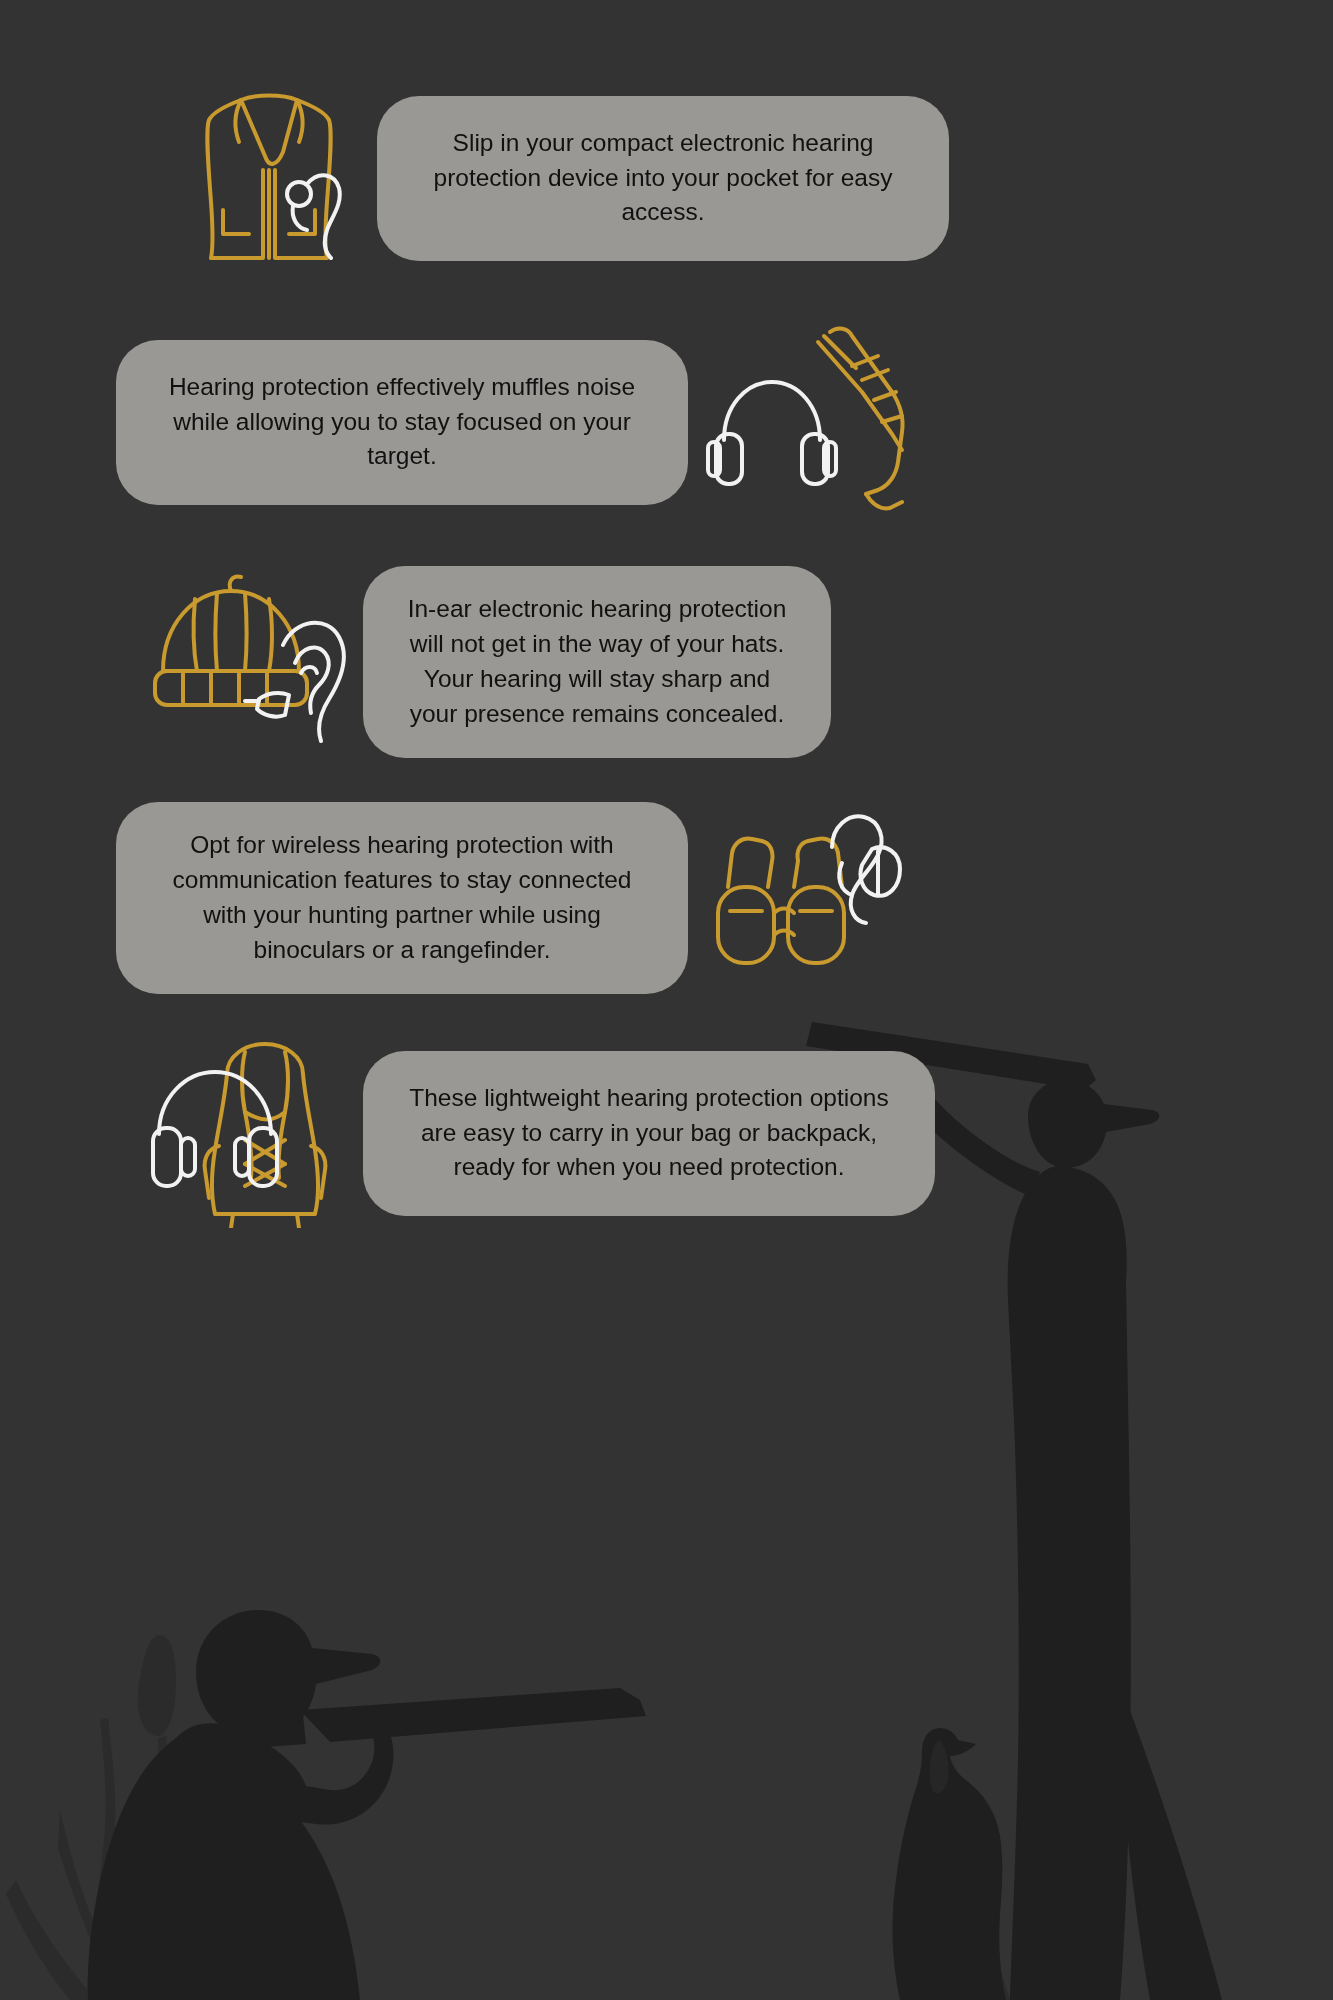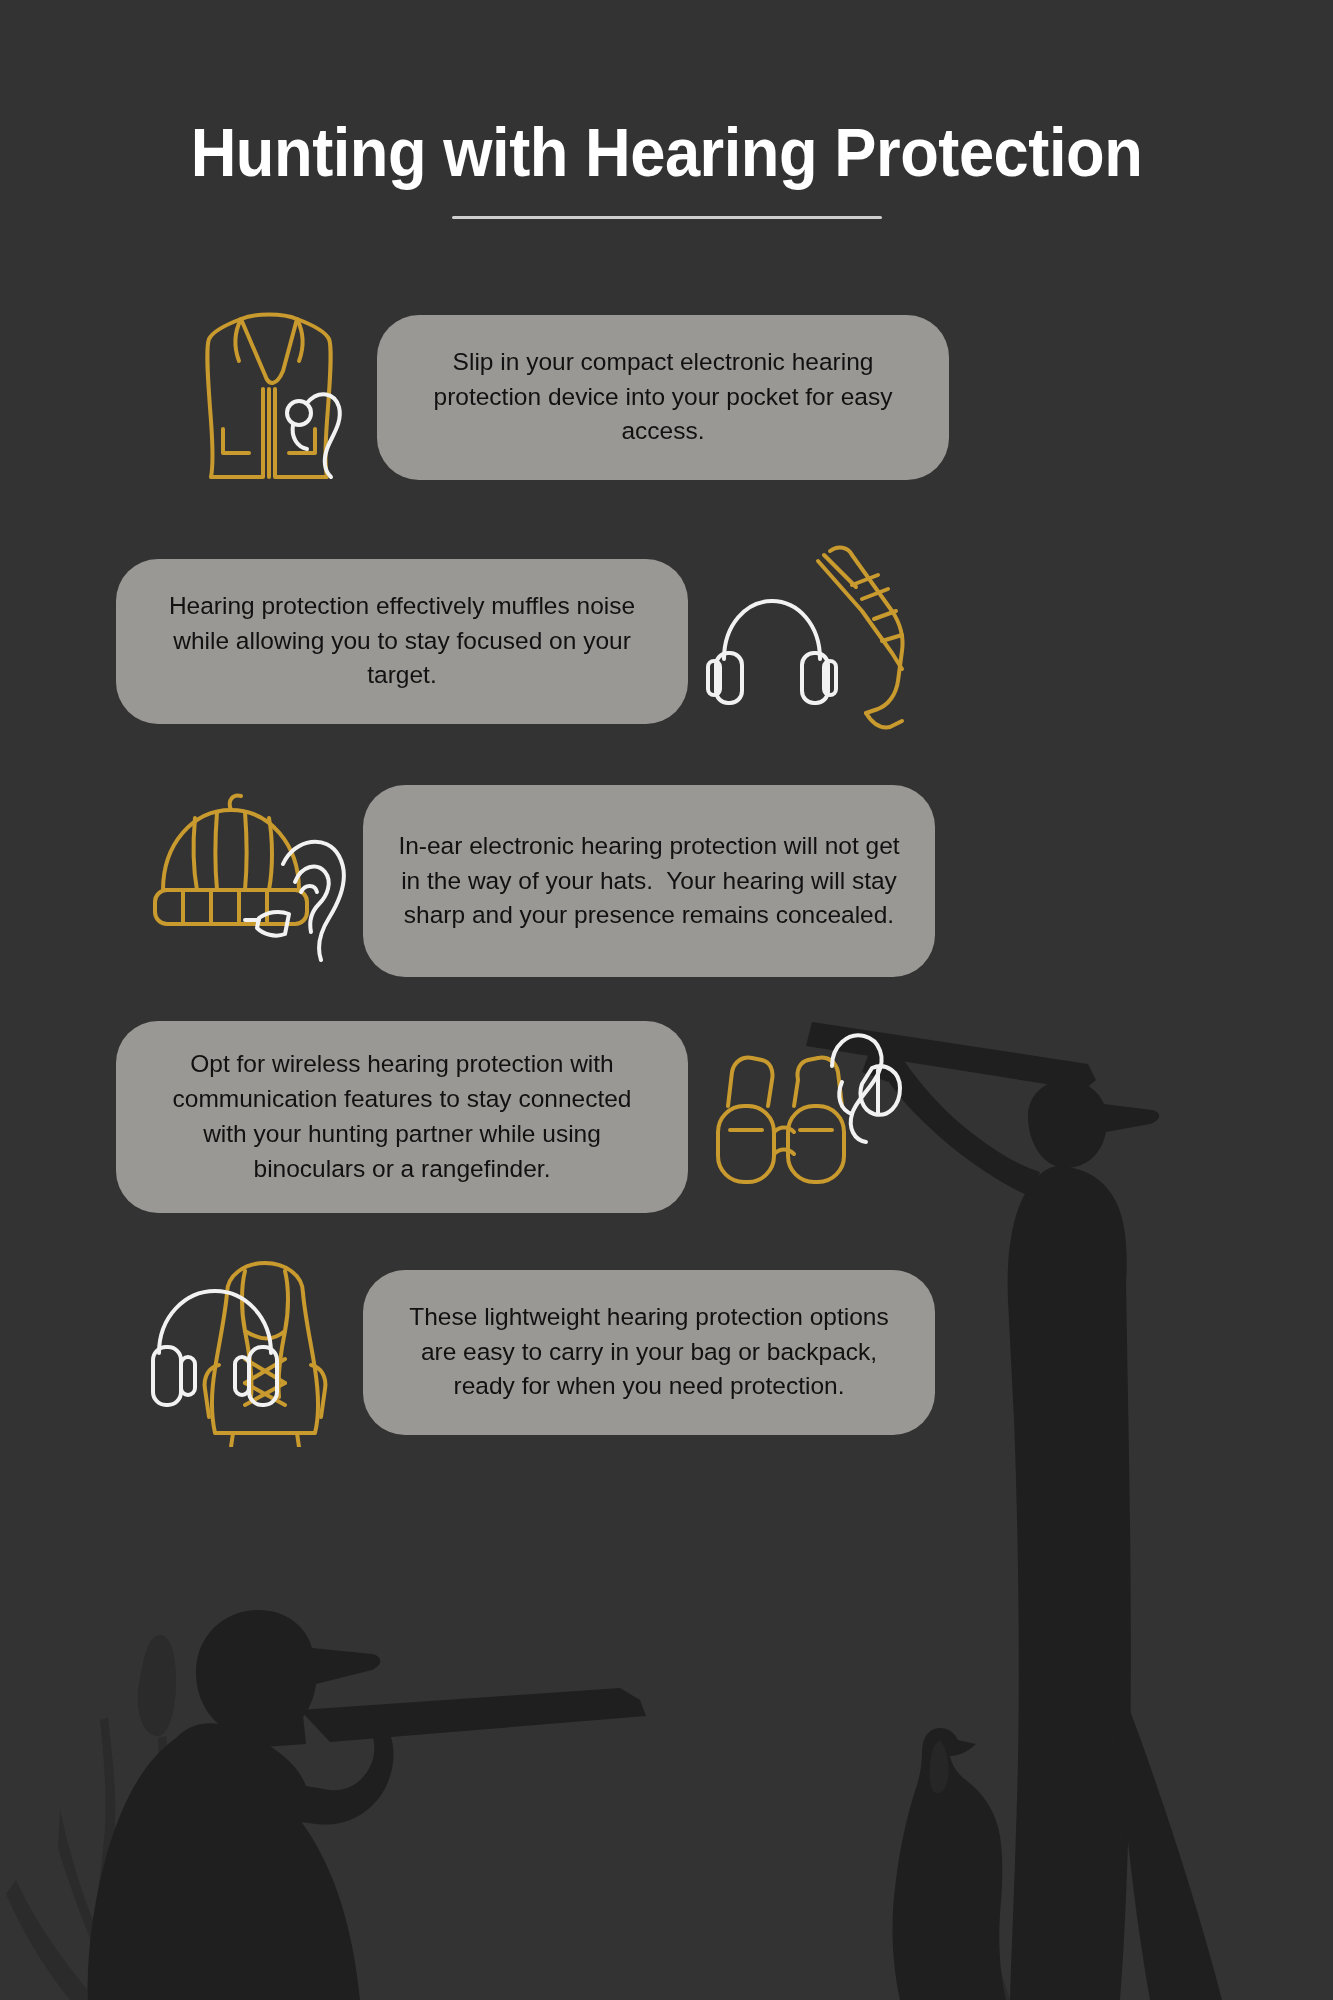--- a/index.html
+++ b/index.html
@@ -60,21 +60,21 @@
     white-space:pre-wrap;
   }
 
   
   .r1 .card{width:572px;min-height:165px;display:flex;align-items:center;justify-content:center;}
   .r1 .icon-box{width:180px;height:200px;margin-right:18px;}
 
   .r2 .card{width:572px;min-height:165px;display:flex;align-items:center;justify-content:center;}
   .r2 .icon-box{width:210px;height:200px;margin-left:18px;}
 
-  .r3 .card{width:572px;min-height:192px;display:flex;align-items:center;justify-content:center;}
+  .r3 .card{width:468px;min-height:192px;display:flex;align-items:center;justify-content:center;}
   .r3 .icon-box{width:200px;height:190px;margin-right:14px;}
 
   .r4 .card{width:572px;min-height:192px;display:flex;align-items:center;justify-content:center;text-align:center;}
   .r4 .icon-box{width:200px;height:190px;margin-left:18px;}
 
   .r5 .card{width:572px;min-height:165px;display:flex;align-items:center;justify-content:center;}
   .r5 .icon-box{width:200px;height:190px;margin-right:14px;}
 
   .gold{stroke:#c99a2e;fill:none;stroke-width:4;stroke-linecap:round;stroke-linejoin:round;}
   .wht{stroke:#f2f2f2;fill:none;stroke-width:4;stroke-linecap:round;stroke-linejoin:round;}
@@ -155,24 +155,20 @@
                C 984 1794, 996 1812, 1000 1836
                C 1004 1862, 1002 1890, 1000 1914
                C 998 1944, 1000 1974, 1006 2000 L 900 2000
                C 892 1964, 890 1920, 896 1880
                C 900 1846, 908 1812, 916 1788
                C 920 1776, 922 1764, 922 1752 Z"></path>
       <path d="M940 1740 C 946 1748, 950 1762, 948 1778 C 946 1790, 940 1796, 934 1792 C 928 1786, 928 1762, 934 1746 Z" fill="#262626"></path>
     </g>
   </svg>
 
-  <div class="header">
-    <h1 class="title">Hunting with Hearing Protection</h1>
-    <div class="divider"></div>
-  </div>
 
   <div class="rows">
 
     <div class="row left-icon r1">
       <div class="icon-box">
         <svg width="180" height="200" viewBox="0 0 180 200">
           <g class="gold">
             <path d="M62 22 C 46 28, 34 34, 30 42 C 26 52, 30 96, 32 124 C 34 152, 34 170, 32 180 L 84 180 L 84 92"></path>
             <path d="M118 22 C 134 28, 146 34, 150 42 C 154 52, 150 96, 148 124 C 146 152, 146 170, 148 180 L 96 180 L 96 92"></path>
             <path d="M62 22 C 76 16, 104 16, 118 22 L 104 74 C 98 88, 90 90, 86 78 Z"></path>

